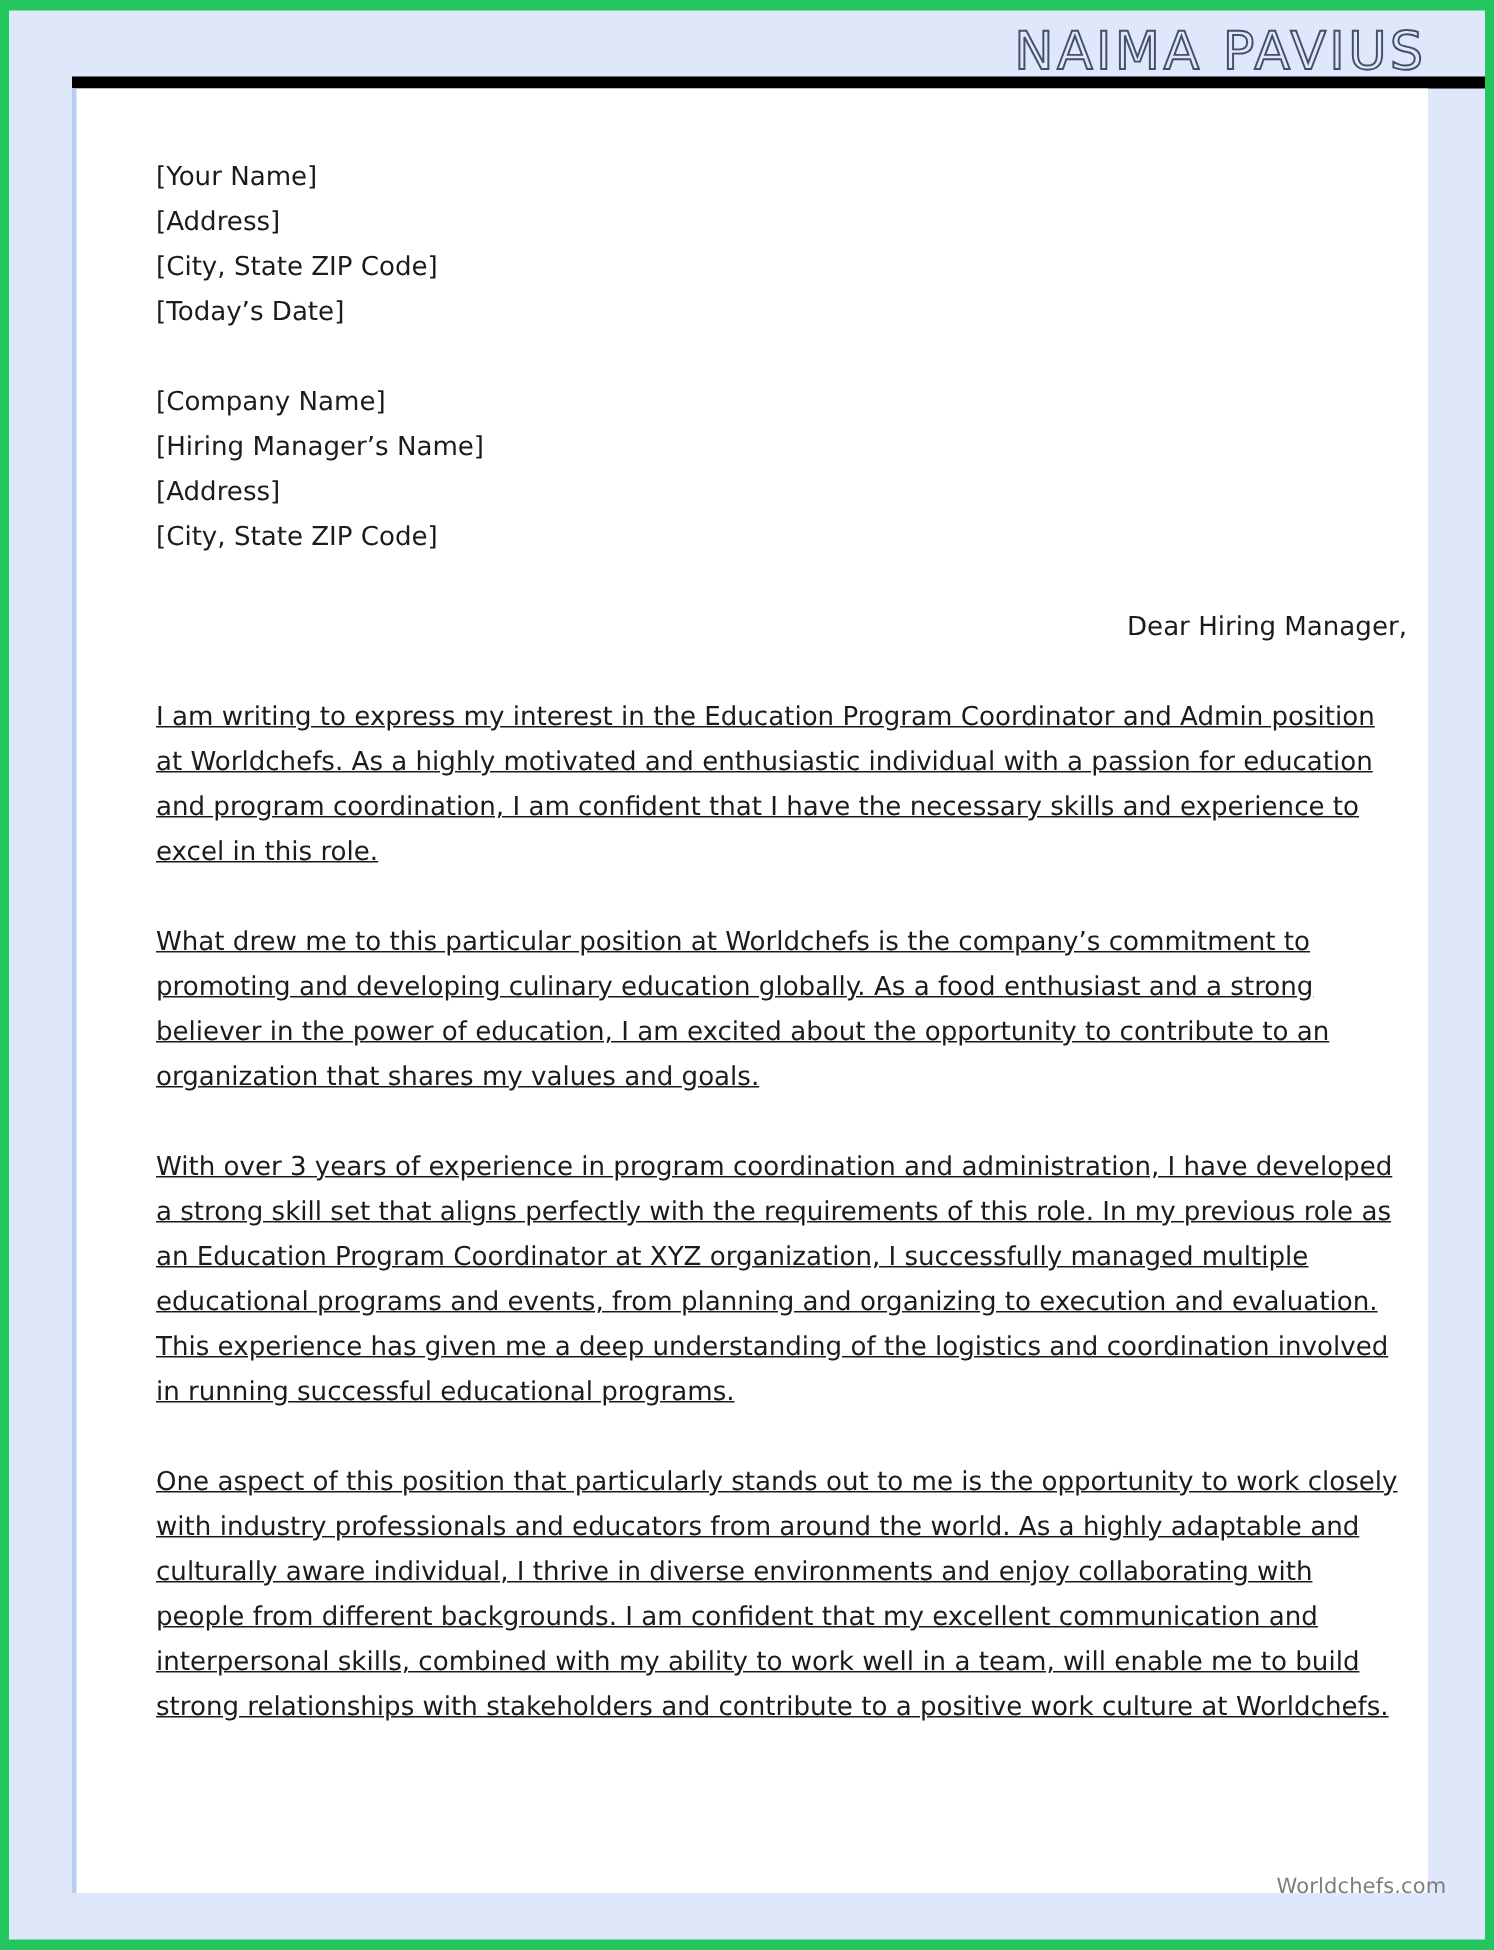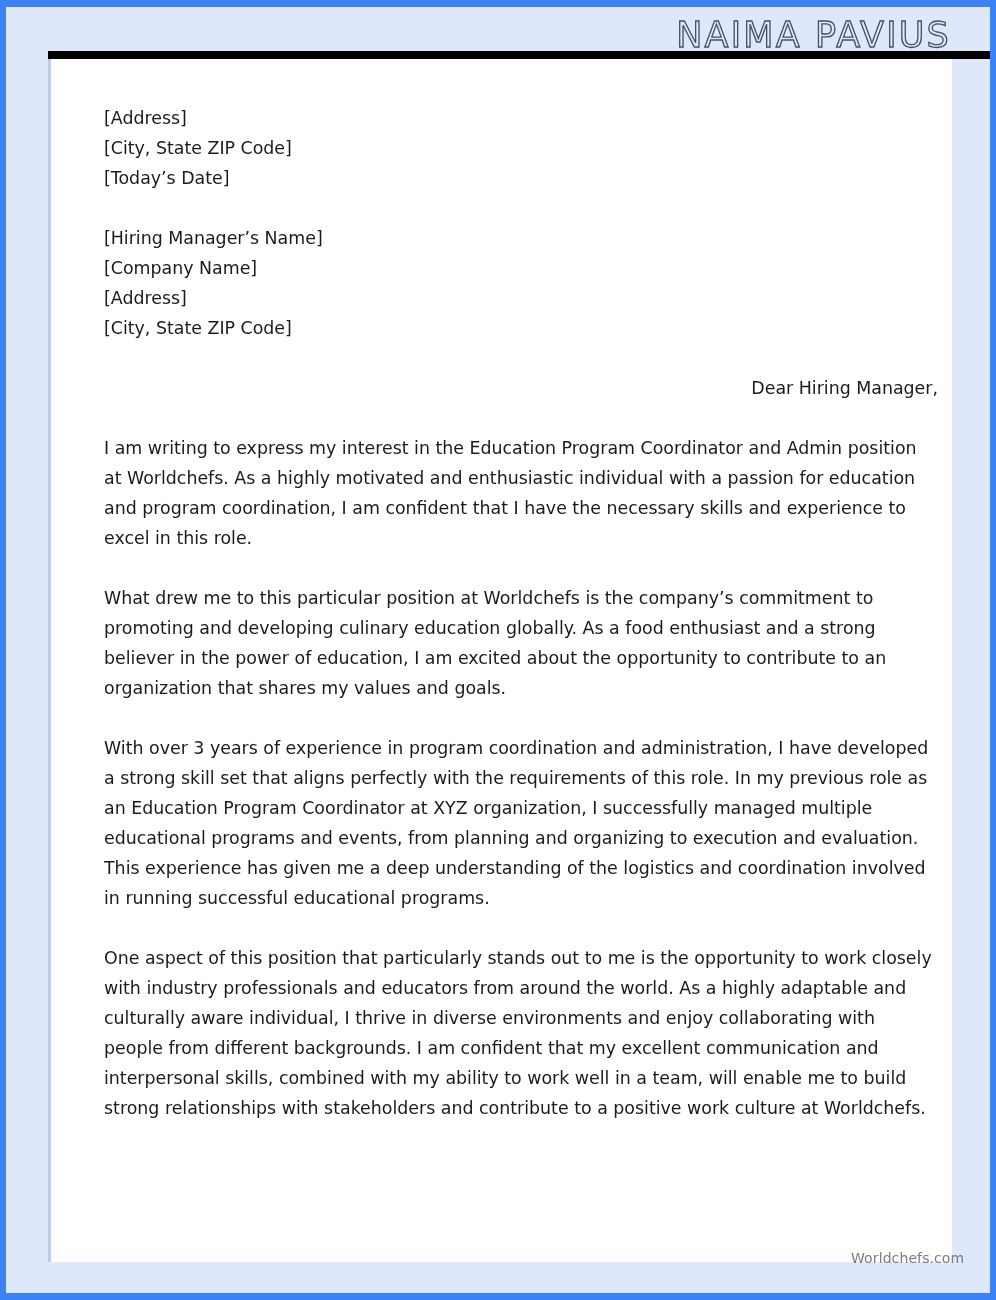--- a/index.html
+++ b/index.html
@@ -14,21 +14,21 @@
     overflow: hidden;
   }
 
   
   .page-frame {
     position: absolute;
     left: 0;
     top: 0;
     width: 996px;
     height: 1300px;
-    background: #3b82f6;
+    background: #22c55e;
     box-sizing: border-box;
   }
   .canvas {
     position: absolute;
     left: 6px;
     top: 7px;
     width: 984px;
     height: 1286px;
     background: #dfe7fa;
     overflow: hidden;
@@ -101,20 +101,21 @@
   }
   .addr-block {
     margin-bottom: 30px;
   }
   .salutation {
     margin-bottom: 30px;
     text-align: right;
   }
   .para {
     text-align: left;
+    text-decoration: underline;
   }
 
   
   .watermark {
     position: absolute;
     left: 845px;
     top: 1243px;
     font-family: "DejaVu Sans", sans-serif;
     font-size: 14px;
     line-height: 16px;
@@ -133,28 +134,29 @@
       <div class="name-title">NAIMA PAVIUS</div>
     </div>
 
     <div class="header-rule"></div>
 
     <div class="sheet"></div>
 
     <div class="letter-body">
 
       <div class="addr-block">
+        <p>[Your Name]</p>
         <p>[Address]</p>
         <p>[City, State ZIP Code]</p>
         <p>[Today’s Date]</p>
       </div>
 
       <div class="addr-block">
+        <p>[Company Name]</p>
         <p>[Hiring Manager’s Name]</p>
-        <p>[Company Name]</p>
         <p>[Address]</p>
         <p>[City, State ZIP Code]</p>
       </div>
 
       <p class="salutation">Dear Hiring Manager,</p>
 
       <p class="para">I am writing to express my interest in the Education Program Coordinator and Admin position at Worldchefs. As a highly motivated and enthusiastic individual with a passion for education and program coordination, I am confident that I have the necessary skills and experience to excel in this role.</p>
       <p class="para">What drew me to this particular position at Worldchefs is the company’s commitment to promoting and developing culinary education globally. As a food enthusiast and a strong believer in the power of education, I am excited about the opportunity to contribute to an organization that shares my values and goals.</p>
       <p class="para">With over 3 years of experience in program coordination and administration, I have developed a strong skill set that aligns perfectly with the requirements of this role. In my previous role as an Education Program Coordinator at XYZ organization, I successfully managed multiple educational programs and events, from planning and organizing to execution and evaluation. This experience has given me a deep understanding of the logistics and coordination involved in running successful educational programs.</p>
       <p class="para">One aspect of this position that particularly stands out to me is the opportunity to work closely with industry professionals and educators from around the world. As a highly adaptable and culturally aware individual, I thrive in diverse environments and enjoy collaborating with people from different backgrounds. I am confident that my excellent communication and interpersonal skills, combined with my ability to work well in a team, will enable me to build strong relationships with stakeholders and contribute to a positive work culture at Worldchefs.</p>

